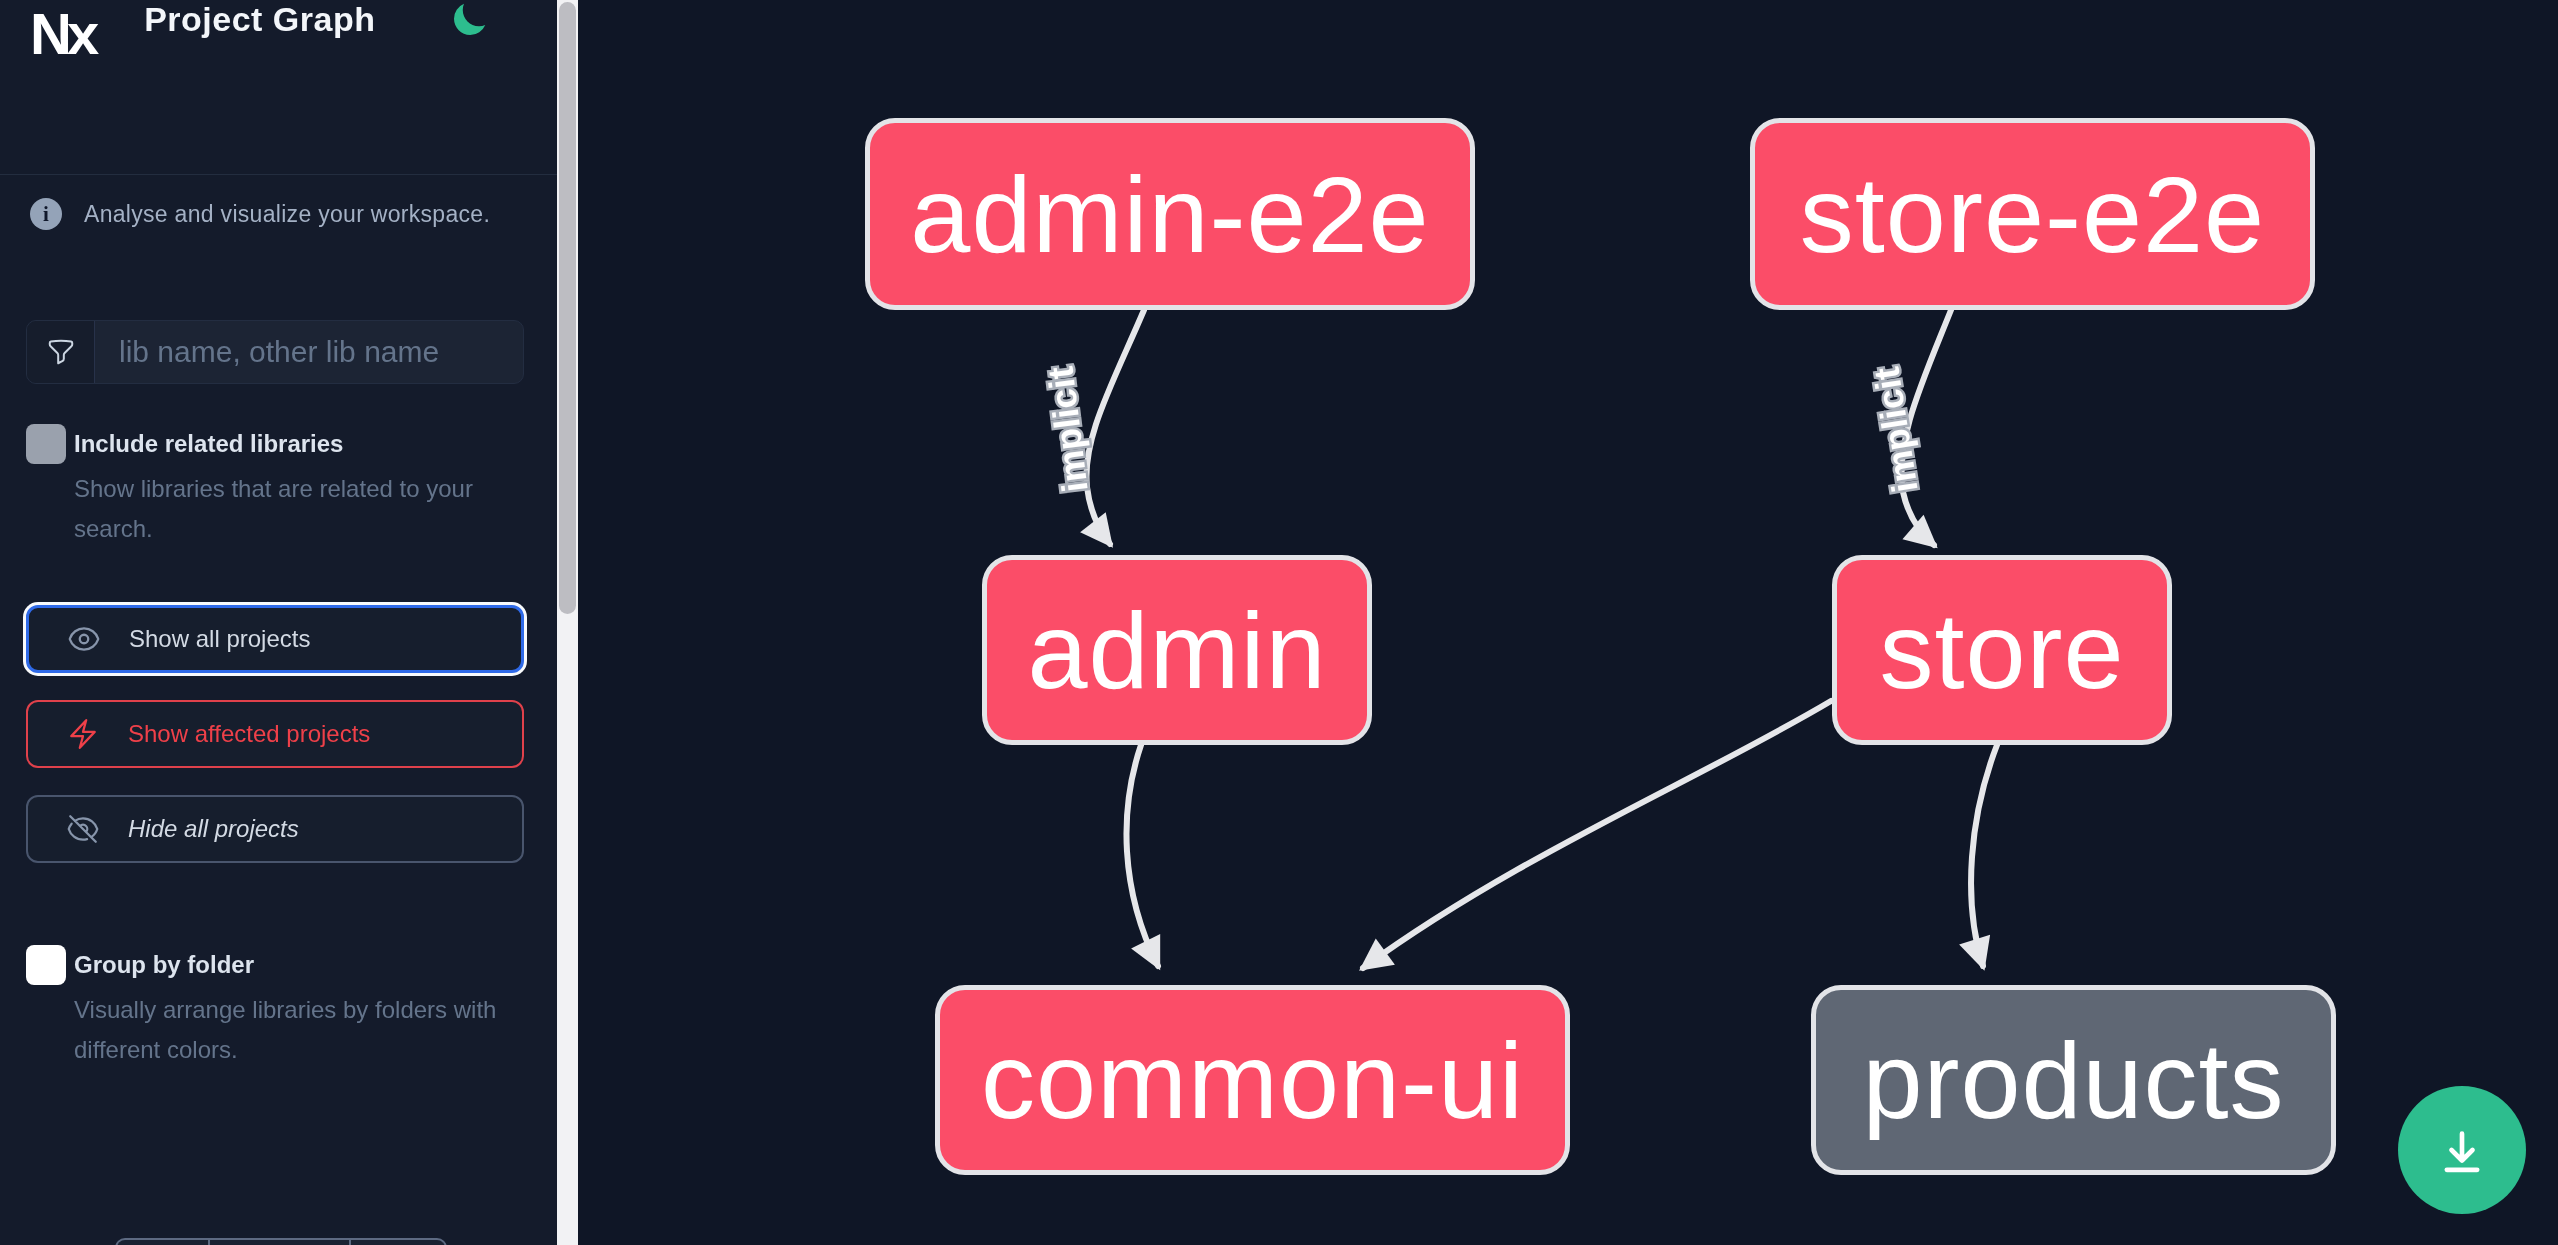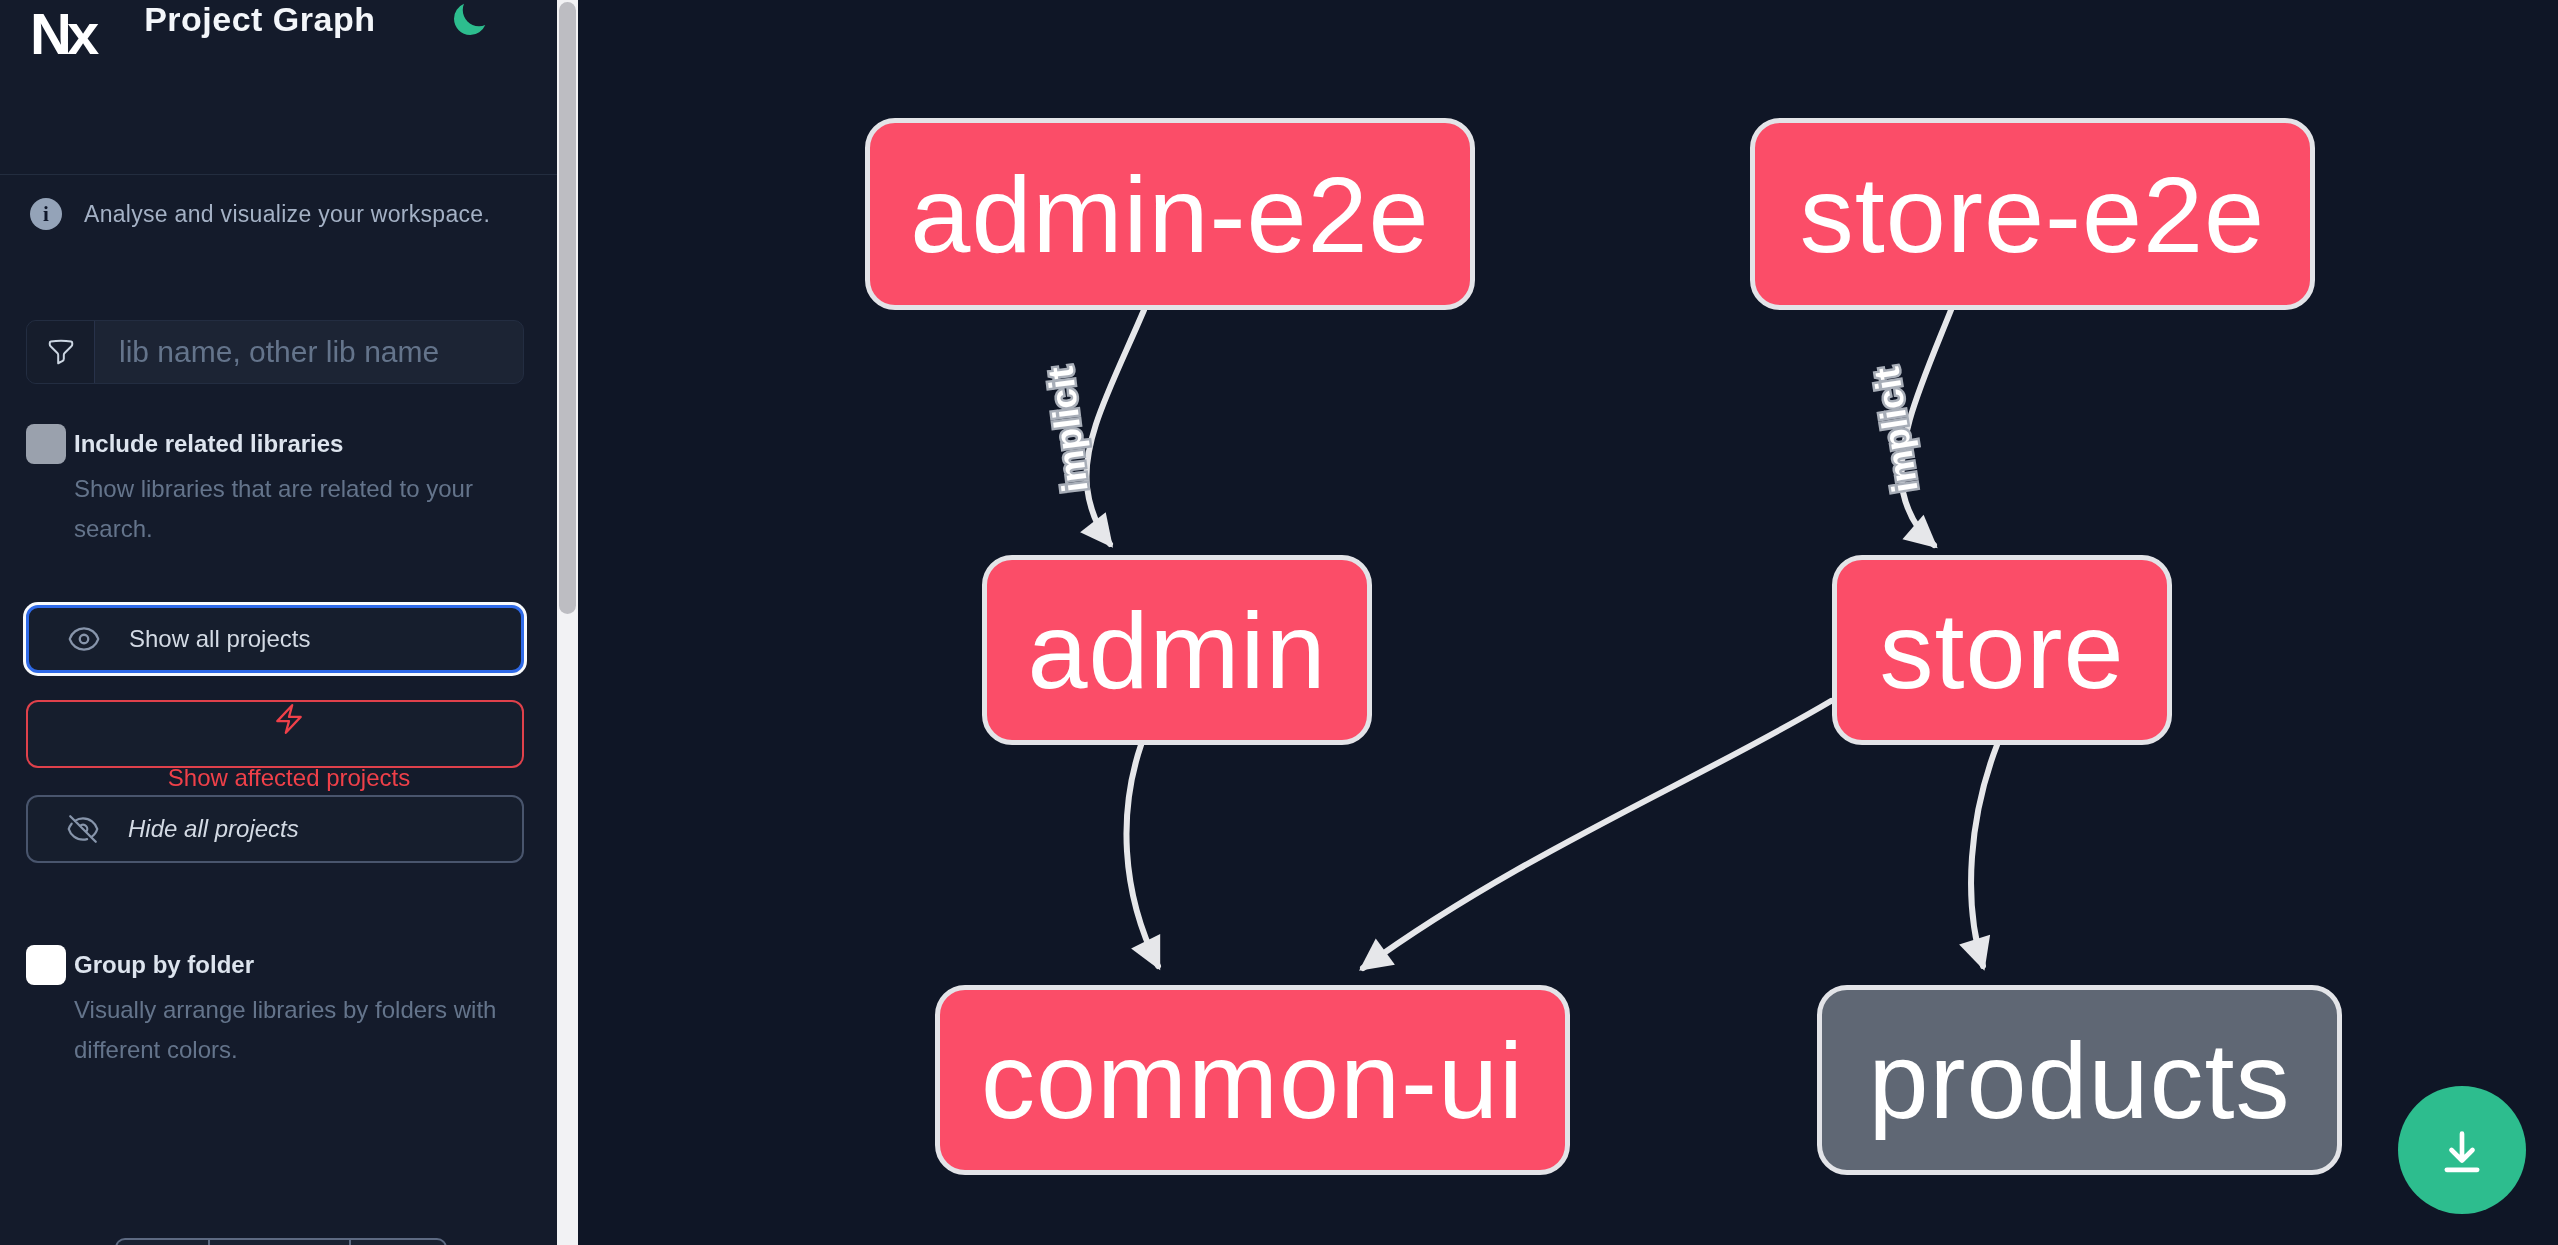--- a/index.html
+++ b/index.html
@@ -160,21 +160,21 @@
   </div>
 
   <button class="sb-btn btn-focused" style="top:605px;">
     <svg viewBox="0 0 24 24" width="34" height="34" fill="none" stroke="#8795ab" stroke-width="1.6">
       <path stroke-linecap="round" stroke-linejoin="round" d="M2.036 12.322a1.012 1.012 0 010-.639C3.423 7.51 7.36 4.5 12 4.5c4.638 0 8.573 3.007 9.963 7.178.07.207.07.431 0 .639C20.577 16.49 16.64 19.5 12 19.5c-4.638 0-8.573-3.007-9.963-7.178z"></path>
       <path stroke-linecap="round" stroke-linejoin="round" d="M15 12a3 3 0 11-6 0 3 3 0 016 0z"></path>
     </svg>
     <span>Show all projects</span>
   </button>
 
-  <button class="sb-btn btn-danger" style="top:700px;flex-direction:column;">
+  <button class="sb-btn btn-danger" style="top:700px;">
     <svg viewBox="0 0 24 24" width="34" height="34" fill="none" stroke="#ef4049" stroke-width="1.6">
       <path stroke-linecap="round" stroke-linejoin="round" d="M3.75 13.5l10.5-11.25L12 10.5h8.25L9.75 21.75 12 13.5H3.75z"></path>
     </svg>
     <span>Show affected projects</span>
   </button>
 
   <button class="sb-btn btn-plain" style="top:795px;">
     <svg viewBox="0 0 24 24" width="34" height="34" fill="none" stroke="#8795ab" stroke-width="1.6">
       <path stroke-linecap="round" stroke-linejoin="round" d="M3.98 8.223A10.477 10.477 0 001.934 12C3.226 16.338 7.244 19.5 12 19.5c.993 0 1.953-.138 2.863-.395M6.228 6.228A10.45 10.45 0 0112 4.5c4.756 0 8.773 3.162 10.065 7.498a10.523 10.523 0 01-4.293 5.774M6.228 6.228L3 3m3.228 3.228l3.65 3.65m7.894 7.894L21 21m-3.228-3.228l-3.65-3.65m0 0a3 3 0 10-4.243-4.243m4.242 4.242L9.88 9.88"></path>
     </svg>
@@ -235,21 +235,21 @@
   </div>
 
   <div class="node pink" style="left:1254px; top:555px; width:340px; height:190px;">
     <span>store</span>
   </div>
 
   <div class="node pink" style="left:357px; top:985px; width:635px; height:190px;">
     <span>common-ui</span>
   </div>
 
-  <div class="node gray" style="left:1233px; top:985px; width:525px; height:190px;margin-left:6px;">
+  <div class="node gray" style="left:1233px; top:985px; width:525px; height:190px;">
     <span>products</span>
   </div>
 
   <button class="download-btn">
     <svg viewBox="0 0 24 24" width="56" height="56" fill="none" stroke="#ffffff" stroke-width="2">
       <path stroke-linecap="round" stroke-linejoin="round" d="M16.5 12L12 16.5m0 0L7.5 12m4.5 4.5V5"></path>
       <path stroke-linecap="round" d="M5.5 20.5h13"></path>
     </svg>
   </button>
 </div>

